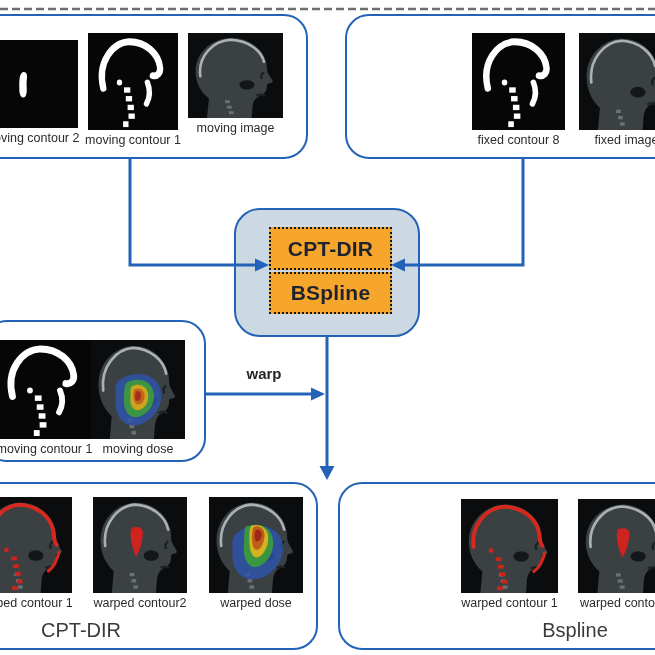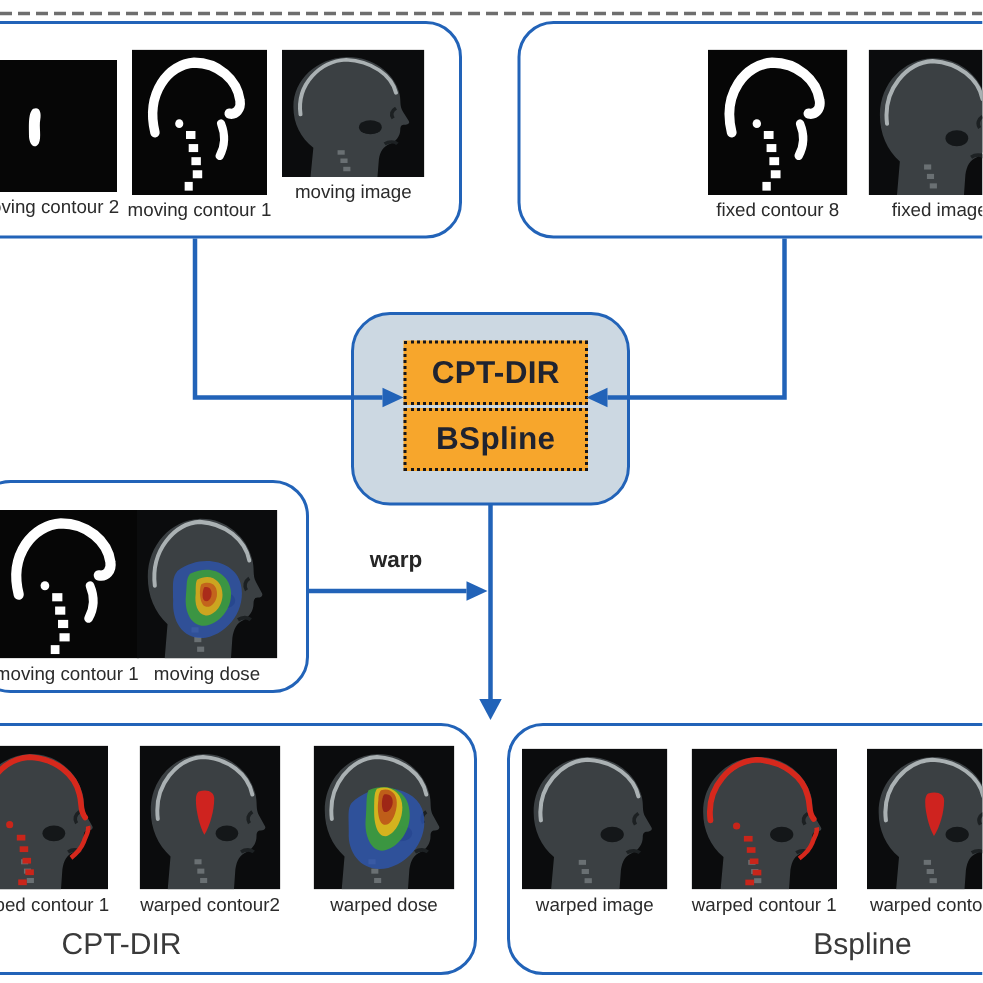--- a/index.html
+++ b/index.html
@@ -261,38 +261,20 @@
             <path d="M45,30 C55,27 63,33 63,43 C63,53 57,62 51,63 C45,63 43,54 43,46 C43,37 43,33 45,30 Z" fill="#d4b31e"></path>
             <path d="M48,31 C55,29 60,34 59,42 C58,50 54,56 50,55 C46,54 45,44 46,38 C46,34 47,32 48,31 Z" fill="#bf5e19"></path>
             <path d="M50,34 C54,33 57,36 56,41 C55,45 52,47 50,46 C48,44 48,37 50,34 Z" fill="#9e2716"></path>
           </g>
         </svg>
       </div>
     <figcaption class="cap">warped dose</figcaption>
   </figure>
   <div class="box-title" style="left:16px;top:619px;width:130px">CPT-DIR</div>
 
-  <figure class="thumb" style="left:348px;top:499px;width:97px;height:94px">
-    <div class="thumb-img">
-        <svg viewBox="0 0 100 100" preserveAspectRatio="none" xmlns="http://www.w3.org/2000/svg">
-          <rect width="100" height="100" fill="#0b0c0d"></rect>
-          <path d="M44,6 C63,5 78,18 82,33 C84,40 82,44 85,49 L89,56 C90,58 88,59 86,59 C84,59 83,60 83,63 C83,68 80,72 76,74 C71,76 69,80 68,86 L67,100 L20,100 L22,77 C13,69 8,58 8,45 C8,23 25,7 44,6 Z" fill="#3b4043"></path>
-          <path d="M13,51 C10,27 27,9 45,8 C63,9 77,20 80,34" fill="none" stroke="#aab1b3" stroke-width="2.8" stroke-linecap="round"></path>
-          <ellipse cx="62" cy="61" rx="8" ry="5.5" fill="#141719"></ellipse>
-          <path d="M80,46 C77,48 76,51 78,54" stroke="#1c2022" stroke-width="2.5" fill="none"></path>
-          <path d="M72,74 C75,72 79,72 81,74" stroke="#1d2123" stroke-width="2.5" fill="none"></path>
-          <g fill="#848b8e" opacity="0.65">
-            <rect x="39" y="79" width="5" height="3.5"></rect>
-            <rect x="41" y="85.5" width="5" height="3.5"></rect>
-            <rect x="43" y="92" width="5" height="3.5"></rect>
-          </g>
-        </svg>
-      </div>
-    <figcaption class="cap">warped image</figcaption>
-  </figure>
   <figure class="thumb" style="left:461px;top:499px;width:97px;height:94px">
     <div class="thumb-img">
         <svg viewBox="0 0 100 100" preserveAspectRatio="none" xmlns="http://www.w3.org/2000/svg">
           <rect width="100" height="100" fill="#0b0c0d"></rect>
           <path d="M44,6 C63,5 78,18 82,33 C84,40 82,44 85,49 L89,56 C90,58 88,59 86,59 C84,59 83,60 83,63 C83,68 80,72 76,74 C71,76 69,80 68,86 L67,100 L20,100 L22,77 C13,69 8,58 8,45 C8,23 25,7 44,6 Z" fill="#3b4043"></path>
           <path d="M13,51 C10,27 27,9 45,8 C63,9 77,20 80,34" fill="none" stroke="#aab1b3" stroke-width="2.8" stroke-linecap="round"></path>
           <ellipse cx="62" cy="61" rx="8" ry="5.5" fill="#141719"></ellipse>
           <path d="M80,46 C77,48 76,51 78,54" stroke="#1c2022" stroke-width="2.5" fill="none"></path>
           <path d="M72,74 C75,72 79,72 81,74" stroke="#1d2123" stroke-width="2.5" fill="none"></path>
           <g fill="#848b8e" opacity="0.65">

